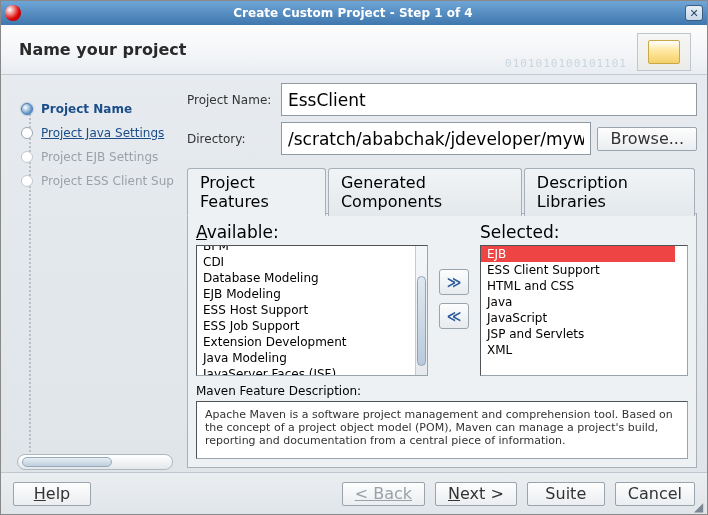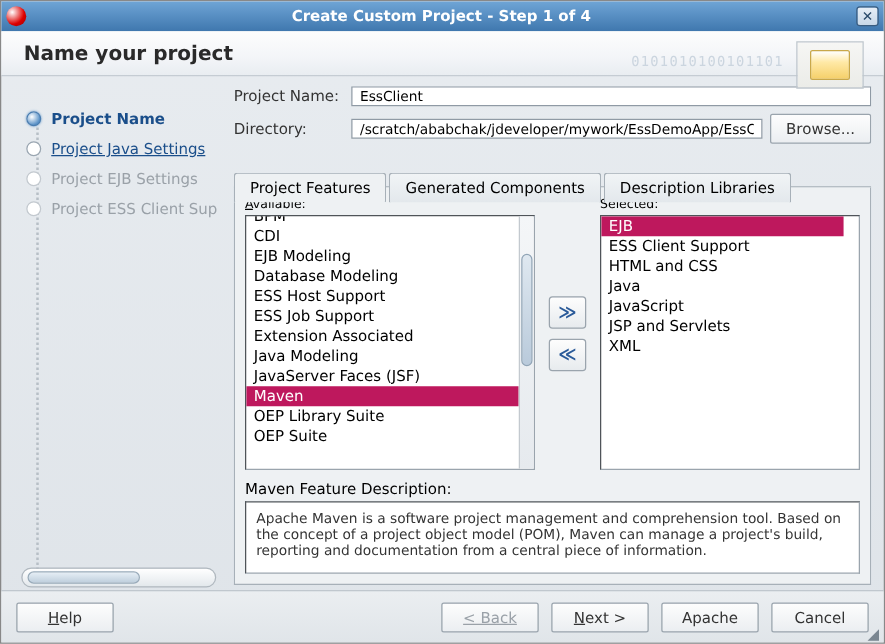--- a/index.html
+++ b/index.html
@@ -28,21 +28,21 @@
     display:flex; align-items:center; justify-content:center;
     color:#2a4a6a; font-size:11px; cursor:pointer;
   }
   .titlebar .logo {
     width:16px; height:16px;
     border-radius:50%;
     background:radial-gradient(circle at 30% 30%, #fff 0%, #d00 60%, #900 100%);
   }
   
   .header {
-    height:36px;
+    height:50px;
     background: linear-gradient(#fdfdfd,#f3f5f8 60%, #e9edf1);
     border-bottom:1px solid #c5ccd3;
     display:flex; align-items:center;
     padding:0 18px;
     position:relative;
   }
   .header h1 { margin:0; font-size:16px; font-weight:bold; color:#2a2a2a; }
   .header .folder {
     position:absolute; right:16px; top:8px;
     width:54px; height:38px;
@@ -93,60 +93,60 @@
     border:1px solid #b0b8bf; border-radius:8px;
     background:linear-gradient(#fff,#e3e8ec);
     display:flex; align-items:center;
   }
   .nav-scroll .thumb { width:90px; height:10px; margin-left:4px; border-radius:5px; background:linear-gradient(#e6eef5,#bfcfdd); border:1px solid #98aab9; }
   
   .main { flex:1; display:flex; flex-direction:column; font-size:12px; overflow:hidden; }
   .row { display:flex; align-items:center; margin-bottom:6px; gap:6px; }
   .row label { width:88px; color:#333; }
   .row input[type=text] {
-    flex:1; height:16px; padding:2px 6px;
-    border:1px solid #8f9aa5; background:#fff; font-size:11px;
+    flex:1; height:33px; padding:2px 6px;
+    border:1px solid #8f9aa5; background:#fff; font-size:17px;
   }
   .btn {
     height:24px; padding:0 12px;
     background:linear-gradient(#fdfdfd,#ebeef1);
     border:1px solid #9aa4ad;
-    font-size:12px; color:#333;
+    font-size:16px; color:#333;
     cursor:pointer;
     display:inline-flex; align-items:center;
     border-radius:2px;
   }
   .btn:disabled, .btn.disabled { color:#9aa1a8; cursor:default;text-decoration:underline; }
   
   .tabs { display:flex; border-bottom:1px solid #a7b0b8; margin-top:4px; }
   .tab {
-    padding:4px 12px; font-size:12px;
+    padding:4px 12px; font-size:16px;
     background:linear-gradient(#f1f4f6,#e3e8ec);
     border:1px solid #a7b0b8; border-bottom:none;
     margin-right:2px;
-    position:relative; top:13px;
+    position:relative; top:3px;
     cursor:pointer;
     border-top-left-radius:3px; border-top-right-radius:3px;
   }
   .tab.active { background:#eef1f3; border-bottom:1px solid #eef1f3; font-weight:normal; }
   .tabpane { border:1px solid #a7b0b8; border-top:none; padding:8px; flex:1; display:flex; flex-direction:column; background:#eef1f3; overflow:hidden; }
   .dual { display:flex; gap:8px; flex:1; overflow:hidden; }
   .col { display:flex; flex-direction:column; overflow:hidden; }
   .col.available { flex:1; }
   .col.selected { width:208px; }
-  .col-label { font-size:10px; margin-bottom:3px; text-decoration:underline dotted transparent; }
+  .col-label { font-size:17px; margin-bottom:3px; text-decoration:underline dotted transparent; }
   .col-label .ul { text-decoration:underline; }
   .listbox {
     flex:1; border:1px inset #9aa4ad; background:#fff;
     overflow:hidden; font-size:12px;
     position:relative;
   }
   .listbox .items { position:absolute; left:0; right:12px; top:0; bottom:0; overflow:hidden; }
   .listbox .item { padding:1px 6px; white-space:nowrap; cursor:pointer; }
-  .listbox .item.sel { background:#be185d; color:#fff; }
+  .listbox .item.sel { background:#ef4444; color:#fff; }
   .listbox .sb {
     position:absolute; right:0; top:0; bottom:0; width:12px;
     background:linear-gradient(#f4f6f8,#e6eaee);
     border-left:1px solid #c3c9cf;
   }
   .listbox .sb .th {
     position:absolute; left:1px; right:1px; top:30px; height:90px;
     background:linear-gradient(#dfe8f0,#b9cadb);
     border:1px solid #90a4b6; border-radius:5px;
   }
@@ -239,25 +239,25 @@
 
     <div class="tabpane">
       <div class="dual">
 
         <div class="col available">
           <div class="col-label"><span class="ul">A</span><span>vailable:</span></div>
           <div class="listbox">
             <div class="items" id="avail-items" style="margin-top: -8px;">
                 <div class="item">BPM</div>
                 <div class="item">CDI</div>
+                <div class="item">Database Modeling</div>
                 <div class="item">EJB Modeling</div>
-                <div class="item">Database Modeling</div>
                 <div class="item">ESS Host Support</div>
                 <div class="item">ESS Job Support</div>
-                <div class="item">Extension Associated</div>
+                <div class="item">Extension Development</div>
                 <div class="item">Java Modeling</div>
                 <div class="item">JavaServer Faces (JSF)</div>
                 <div class="item sel">Maven</div>
                 <div class="item">OEP Library Suite</div>
                 <div class="item">OEP Suite</div>
               </div>
             <div class="sb">
                 <div class="th"></div>
               </div>
           </div>
@@ -298,17 +298,17 @@
   <button class="btn">
       <span style="text-decoration:underline">H</span>
       <span>elp</span>
     </button>
   <div class="spacer"></div>
   <button class="btn disabled" disabled="">&lt; Back</button>
   <button class="btn">
       <span style="text-decoration:underline">N</span>
       <span>ext &gt;</span>
     </button>
-  <button class="btn">Apache</button>
+  <button class="btn">Suite</button>
   <button class="btn">Cancel</button>
 </div>
 
 <div class="resize">◢</div>
 
 </body></html>

